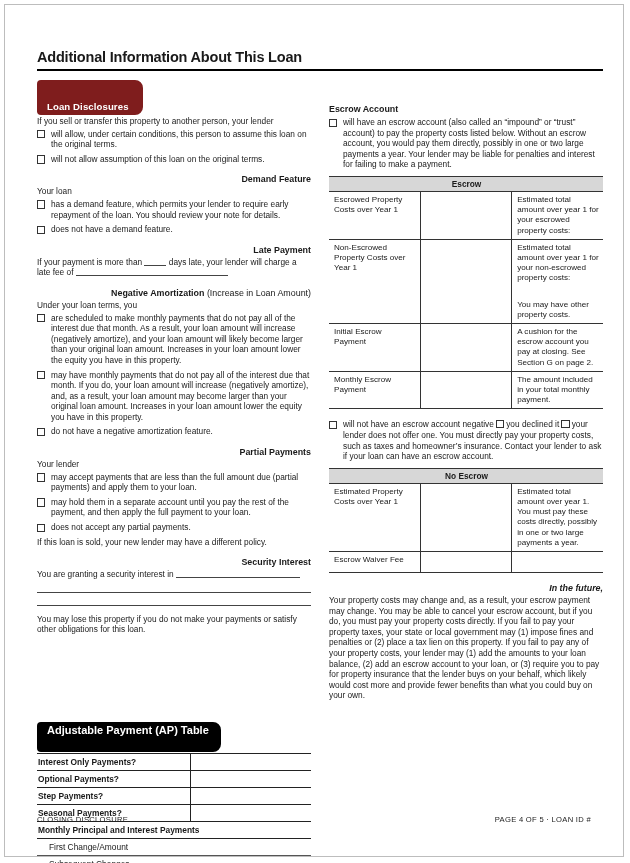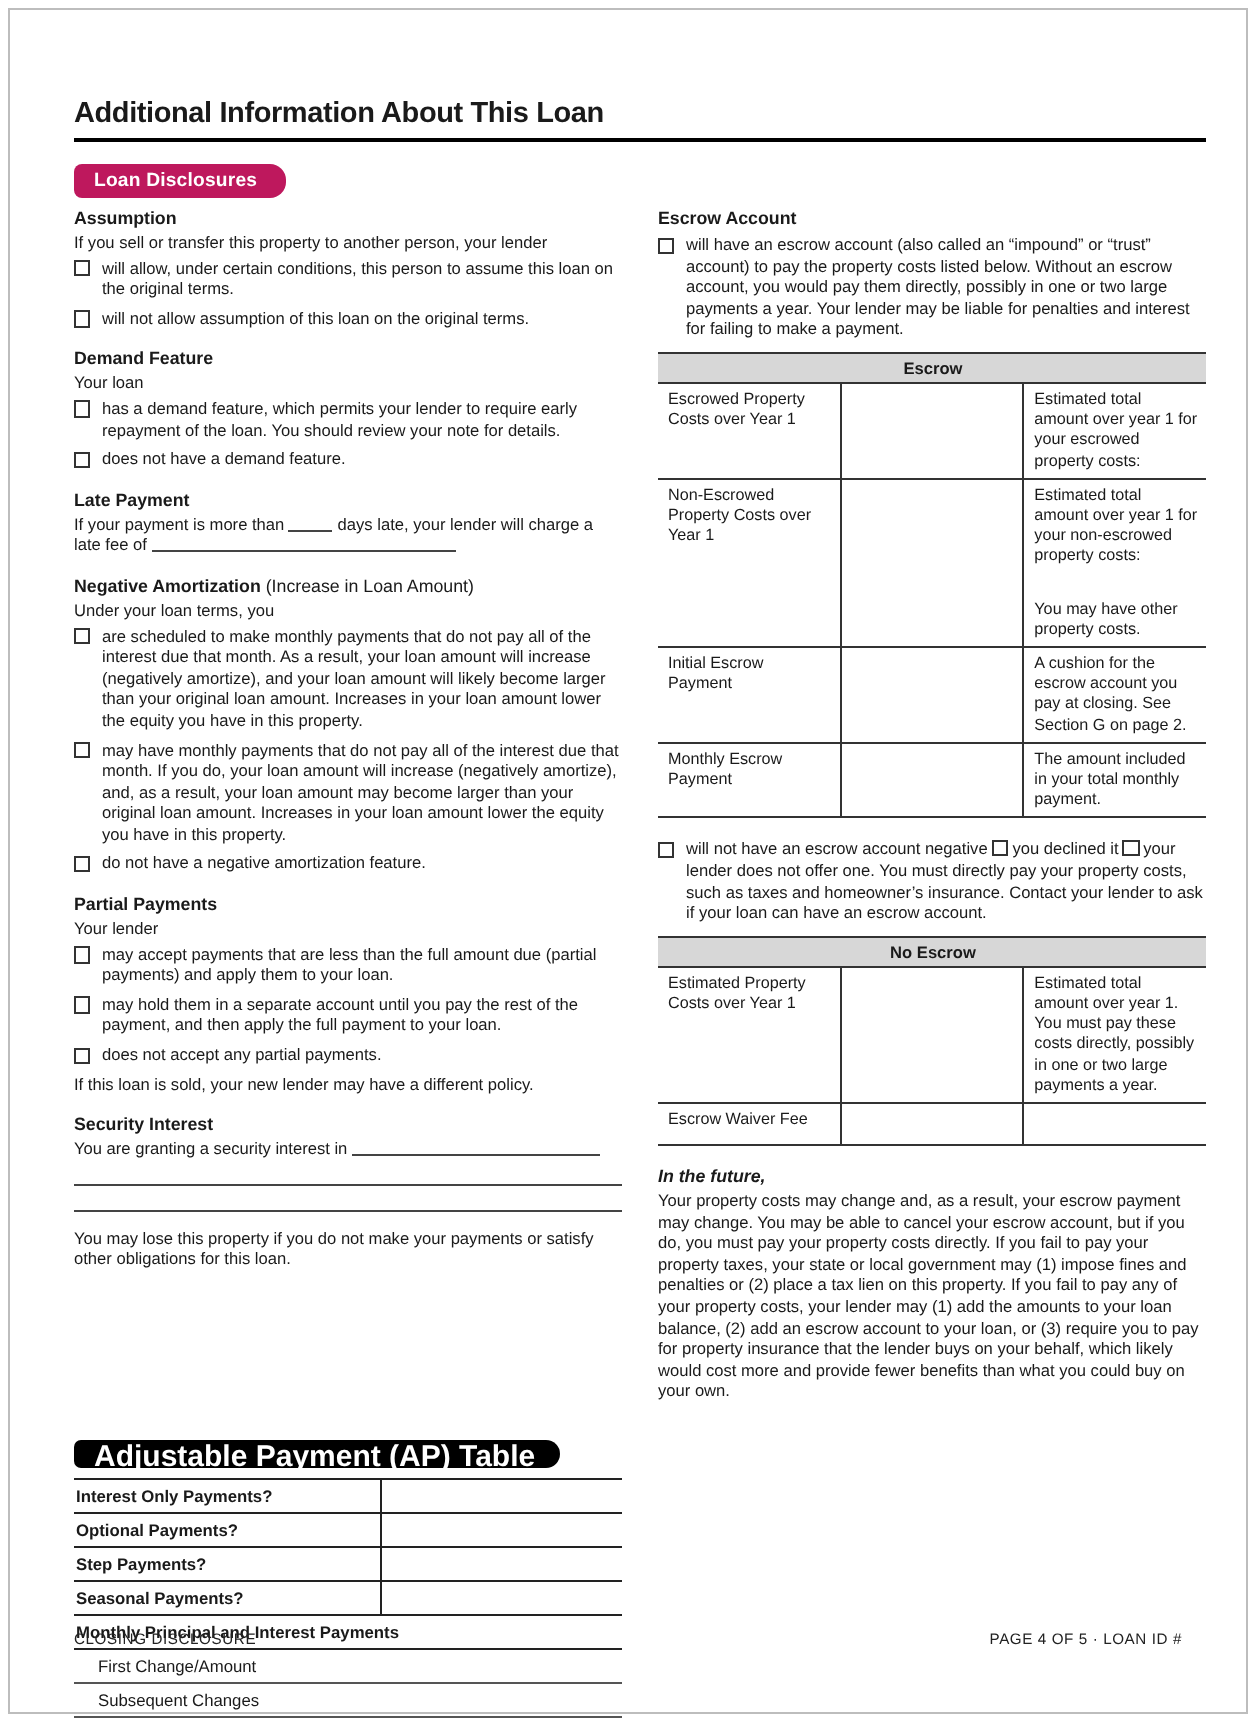--- a/index.html
+++ b/index.html
@@ -45,25 +45,25 @@
   }
 
   
   .tab-wrap {
     position: relative;
     height: 17px;
     margin-bottom: 7px;
   }
   .tab {
     display: inline-block;
-    background: #be185d;
+    background: #7f1d1d;
     color: #fff;
     font-size: 9.6px;
     font-weight: bold;
-    padding: 3px 14px 3px 10px;
+    padding: 21px 14px 3px 10px;
     border-radius: 4px 8px 8px 4px;
     letter-spacing: 0.1px;
     line-height: 11px;
   }
   .tab-rule {
     position: absolute;
     left: 0; right: 0; bottom: 0;
     border-bottom: 1px solid #8d8d8d;
     z-index: -1;
   }
@@ -80,21 +80,21 @@
 
   h3.sec {
     font-size: 8.9px;
     font-weight: bold;
     margin: 0 0 1px 0;
     line-height: 11px;
   }
   h3.sec .light {
     font-weight: normal;
   }
-  h3.sec.spaced { margin-top: 10px; }
+  h3.sec.spaced { margin-top: 10px; text-align: right; }
 
   p.body {
     font-size: 8.3px;
     line-height: 10.6px;
     margin: 0 0 1px 0;
   }
   p.body.gap { margin-top: 8px; }
   .bi { font-style: italic; font-weight: bold; }
 
   
@@ -177,23 +177,23 @@
   table.esc tr.mid td { height: 22px; }
   table.esc tr.short td { height: 14px; }
   .desc-bot { margin-top: 16px; }
 
   
   .ap-wrap { margin-top: 18px; width: 274px; }
   .ap-tab {
     display: inline-block;
     background: #000;
     color: #fff;
-    font-size: 15px;
-    font-weight: bold;
-    padding: 3px 12px 0 10px;
+    font-size: 11px;
+    font-weight: bold;
+    padding: 3px 12px 16px 10px;
     border-radius: 4px 8px 8px 4px;
     line-height: 11px;
   }
   table.ap {
     width: 100%;
     border-collapse: collapse;
     table-layout: fixed;
     margin-top: 1px;
   }
   table.ap td {

